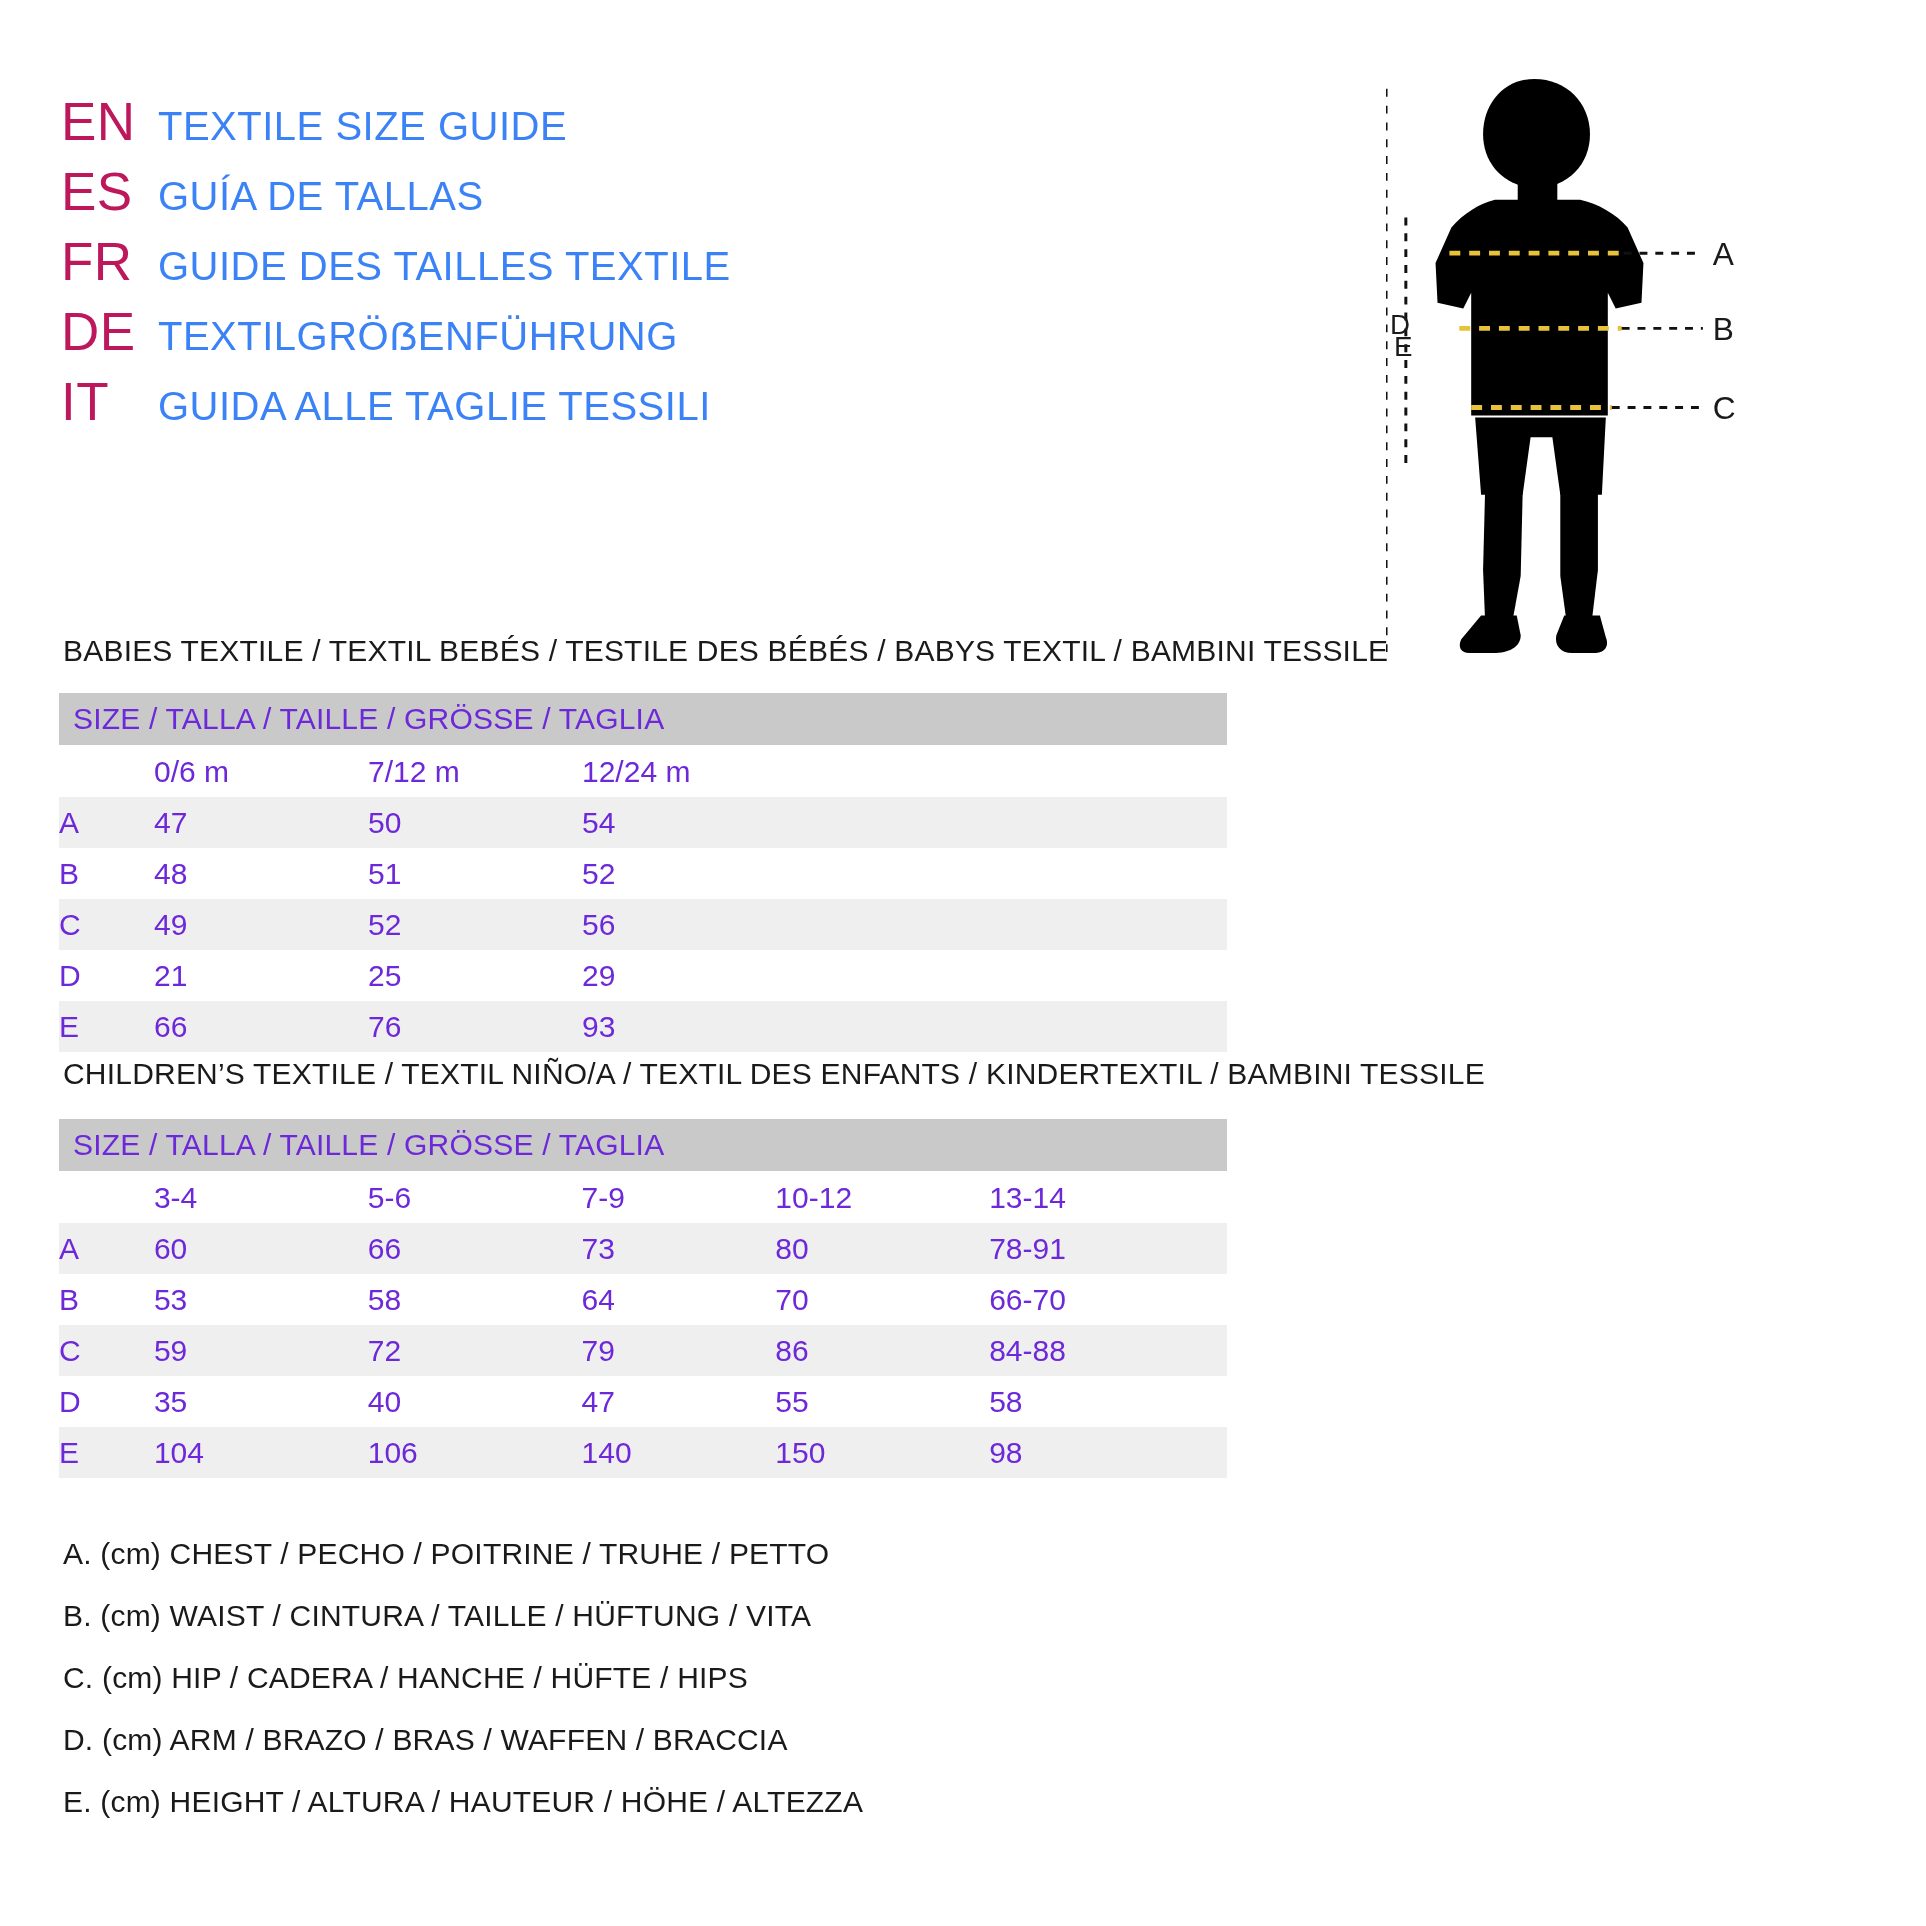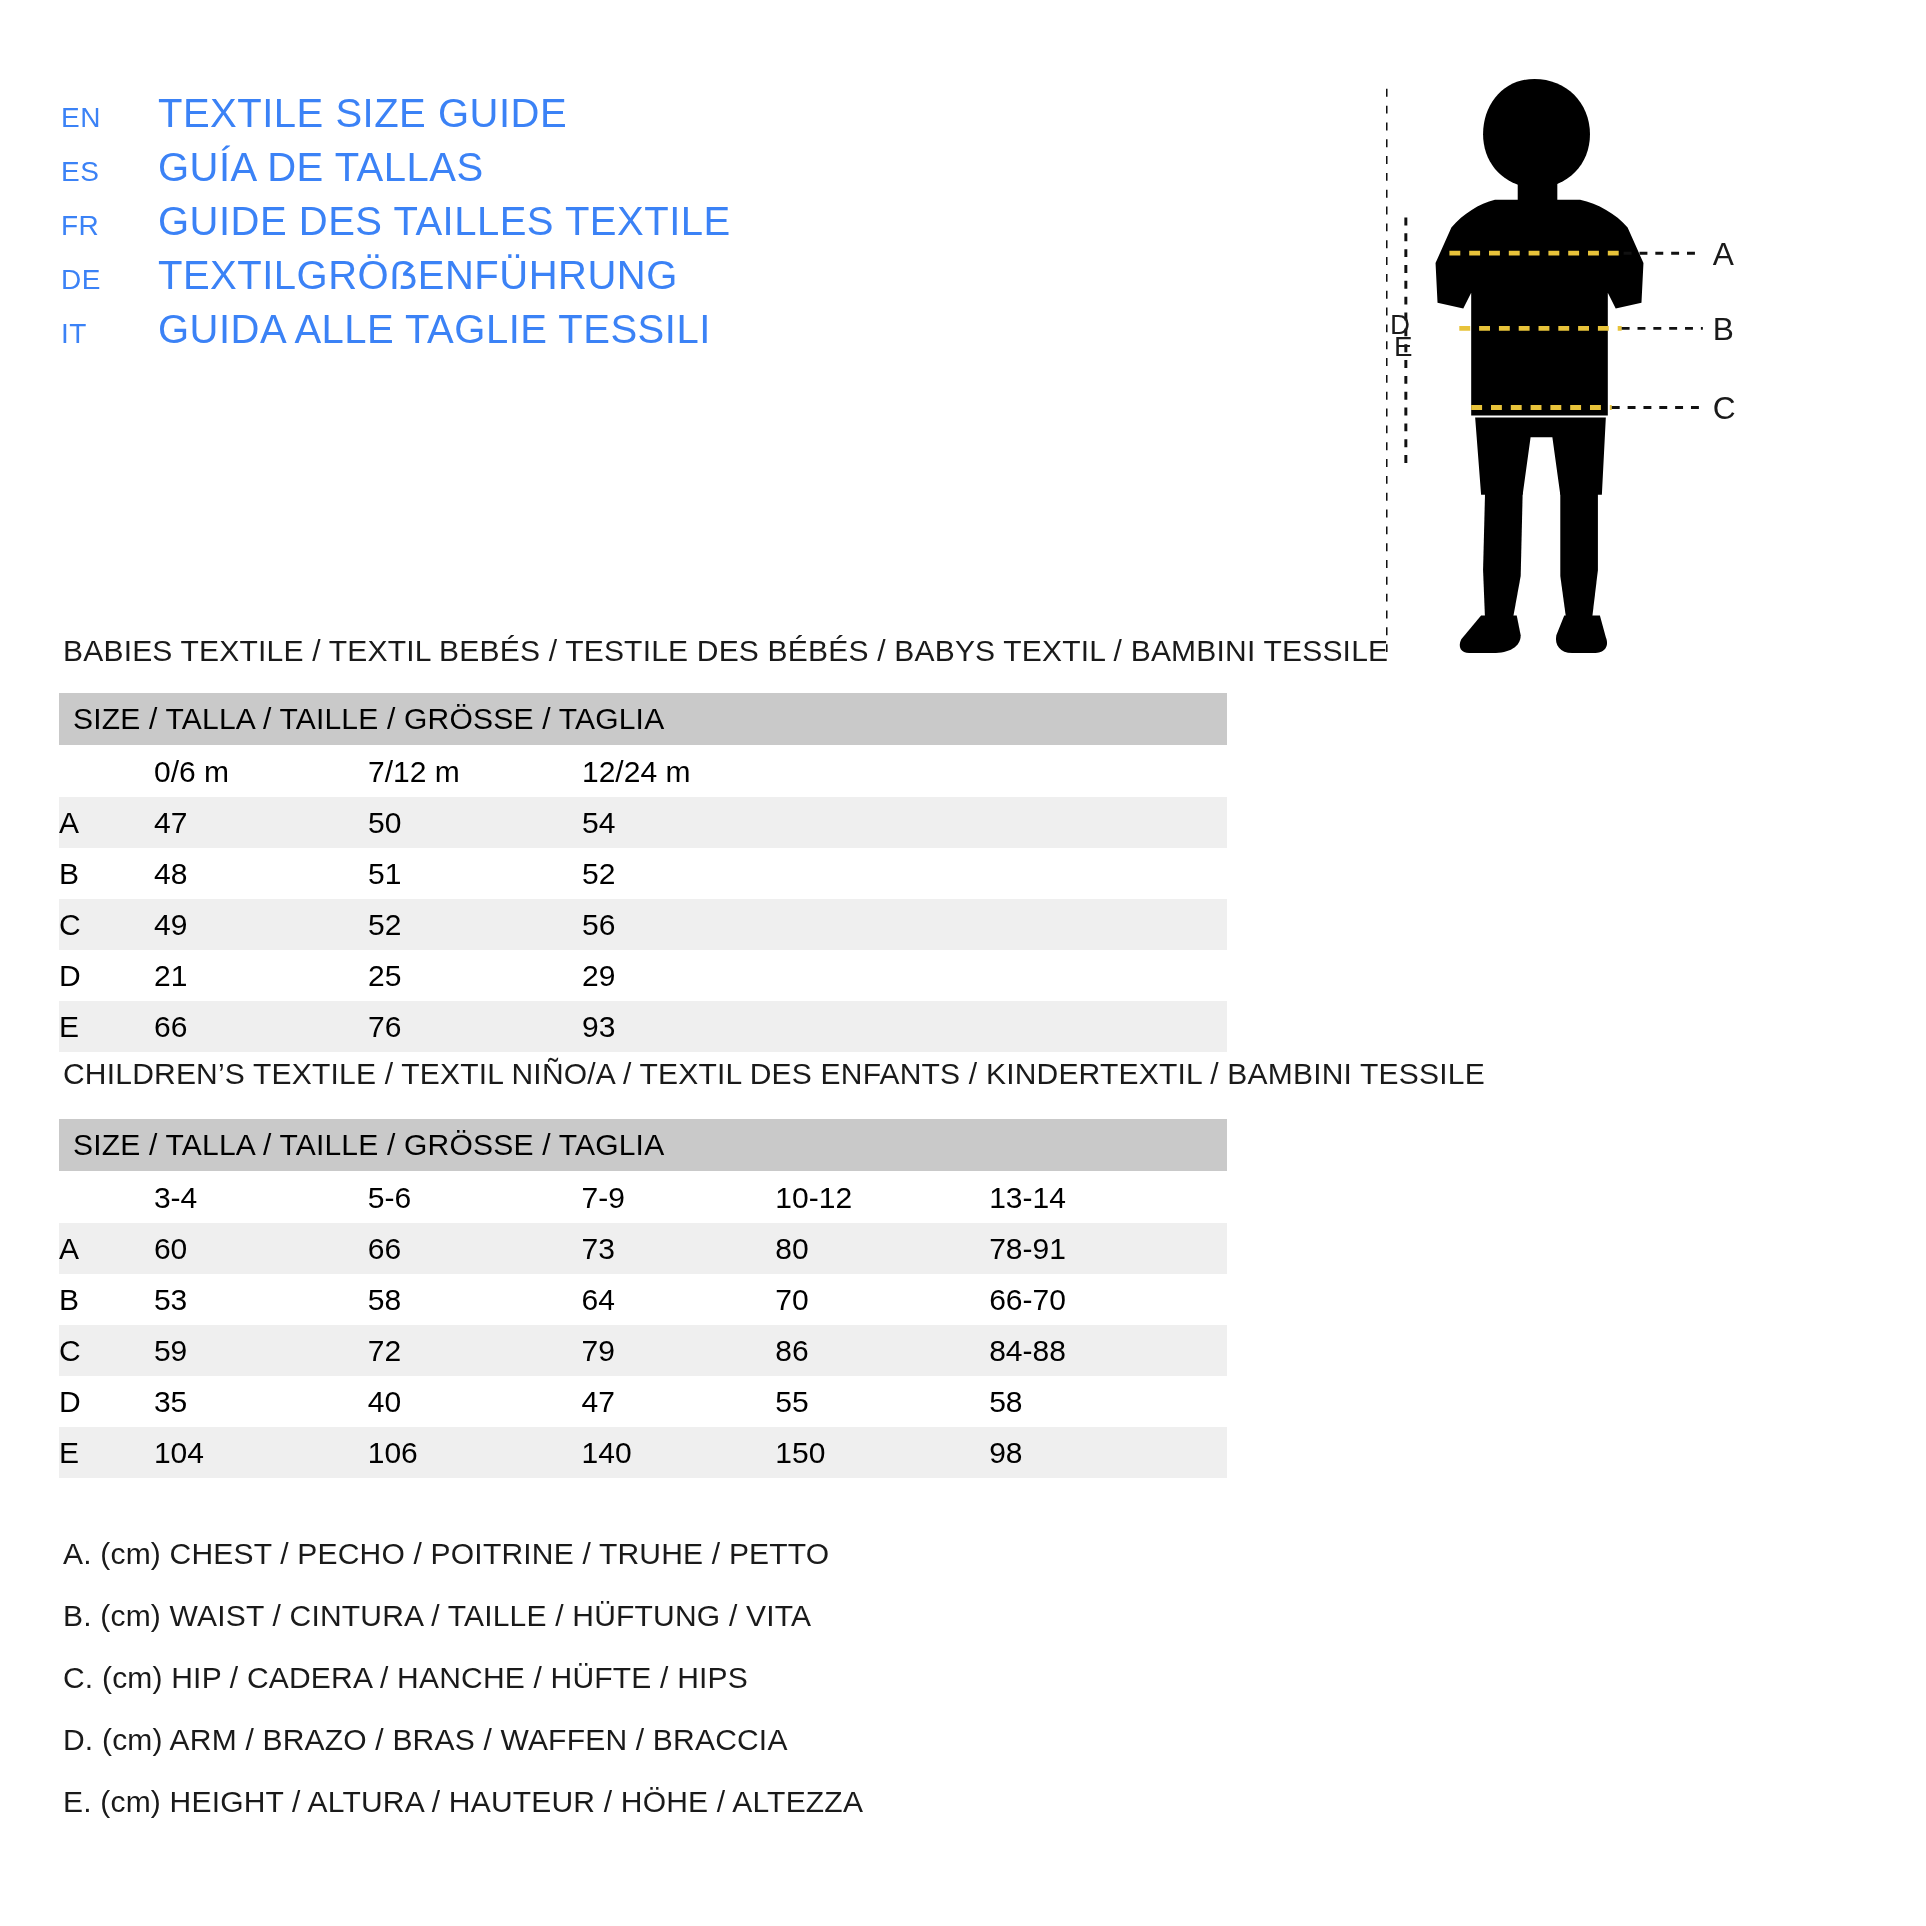--- a/index.html
+++ b/index.html
@@ -23,23 +23,23 @@
     top: 91px;
     width: 1040px;
   }
   .lang-row {
     display: flex;
     align-items: baseline;
     margin-bottom: 9px;
   }
   .lang-code {
     width: 97px;
-    font-size: 28px;
+    font-size: 53px;
     letter-spacing: 0.5px;
-    color: #3b82f6;
+    color: #be185d;
     flex: 0 0 97px;
   }
   .lang-title {
     font-size: 40px;
     letter-spacing: 0.5px;
     color: #3b82f6;
   }
 
   
   .figure-area {
@@ -60,21 +60,21 @@
     white-space: nowrap;
   }
   #babies-caption { left: 63px; top: 634px; }
   #children-caption { left: 63px; top: 1057px; }
 
   
   .size-table {
     position: absolute;
     border-collapse: collapse;
     font-size: 30px;
-    color: #000000;
+    color: #6d28d9;
   }
   #babies-table { left: 59px; top: 693px; width: 1168px; }
   #children-table { left: 59px; top: 1119px; width: 1168px; }
 
   .size-table td, .size-table th {
     padding: 0;
     text-align: left;
     font-weight: normal;
   }
   .size-table .hdr-band td {

